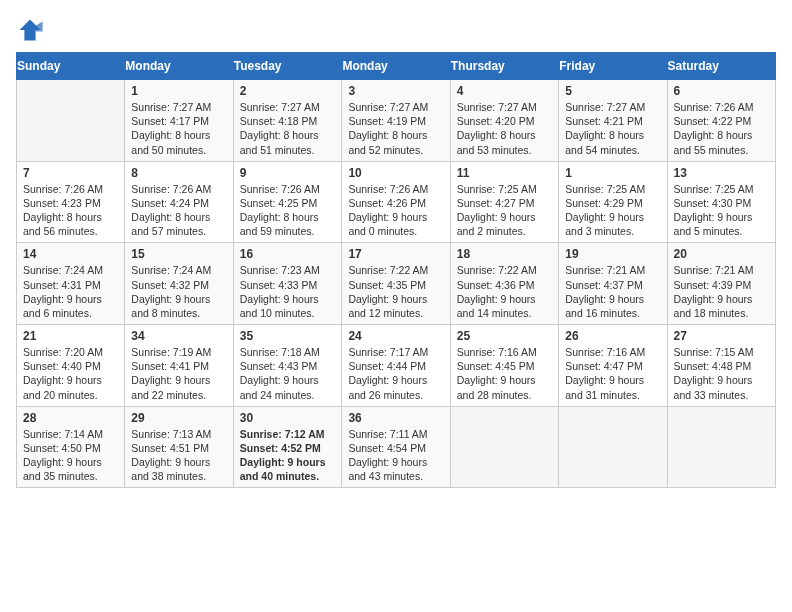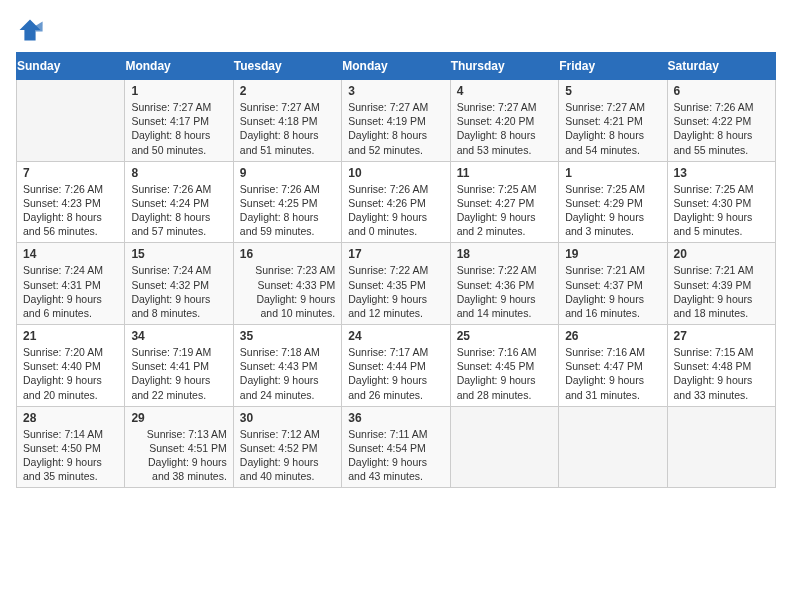--- a/index.html
+++ b/index.html
@@ -227,21 +227,21 @@
         </td>
         <td>
           <div class="day-number">15</div>
           <div class="day-info" style="white-space: pre-line;">Sunrise: 7:24 AM
 Sunset: 4:32 PM
 Daylight: 9 hours
 and 8 minutes.</div>
         </td>
         <td>
           <div class="day-number">16</div>
-          <div class="day-info" style="white-space: pre-line; text-align: right;">Sunrise: 7:23 AM
+          <div class="day-info" style="white-space: pre-line;">Sunrise: 7:23 AM
 Sunset: 4:33 PM
 Daylight: 9 hours
 and 10 minutes.</div>
         </td>
         <td>
           <div class="day-number">17</div>
           <div class="day-info" style="white-space: pre-line;">Sunrise: 7:22 AM
 Sunset: 4:35 PM
 Daylight: 9 hours
 and 12 minutes.</div>
@@ -322,28 +322,28 @@
       <tr>
         <td>
           <div class="day-number">28</div>
           <div class="day-info" style="white-space: pre-line;">Sunrise: 7:14 AM
 Sunset: 4:50 PM
 Daylight: 9 hours
 and 35 minutes.</div>
         </td>
         <td>
           <div class="day-number">29</div>
-          <div class="day-info" style="white-space: pre-line; text-align: right;">Sunrise: 7:13 AM
+          <div class="day-info" style="white-space: pre-line;">Sunrise: 7:13 AM
 Sunset: 4:51 PM
 Daylight: 9 hours
 and 38 minutes.</div>
         </td>
         <td>
           <div class="day-number">30</div>
-          <div class="day-info" style="white-space: pre-line;">Sunrise: 7:12 AM
+          <div class="day-info" style="white-space: pre-line; font-weight: bold;">Sunrise: 7:12 AM
 Sunset: 4:52 PM
 Daylight: 9 hours
 and 40 minutes.</div>
         </td>
         <td>
           <div class="day-number">36</div>
           <div class="day-info" style="white-space: pre-line;">Sunrise: 7:11 AM
 Sunset: 4:54 PM
 Daylight: 9 hours
 and 43 minutes.</div>

